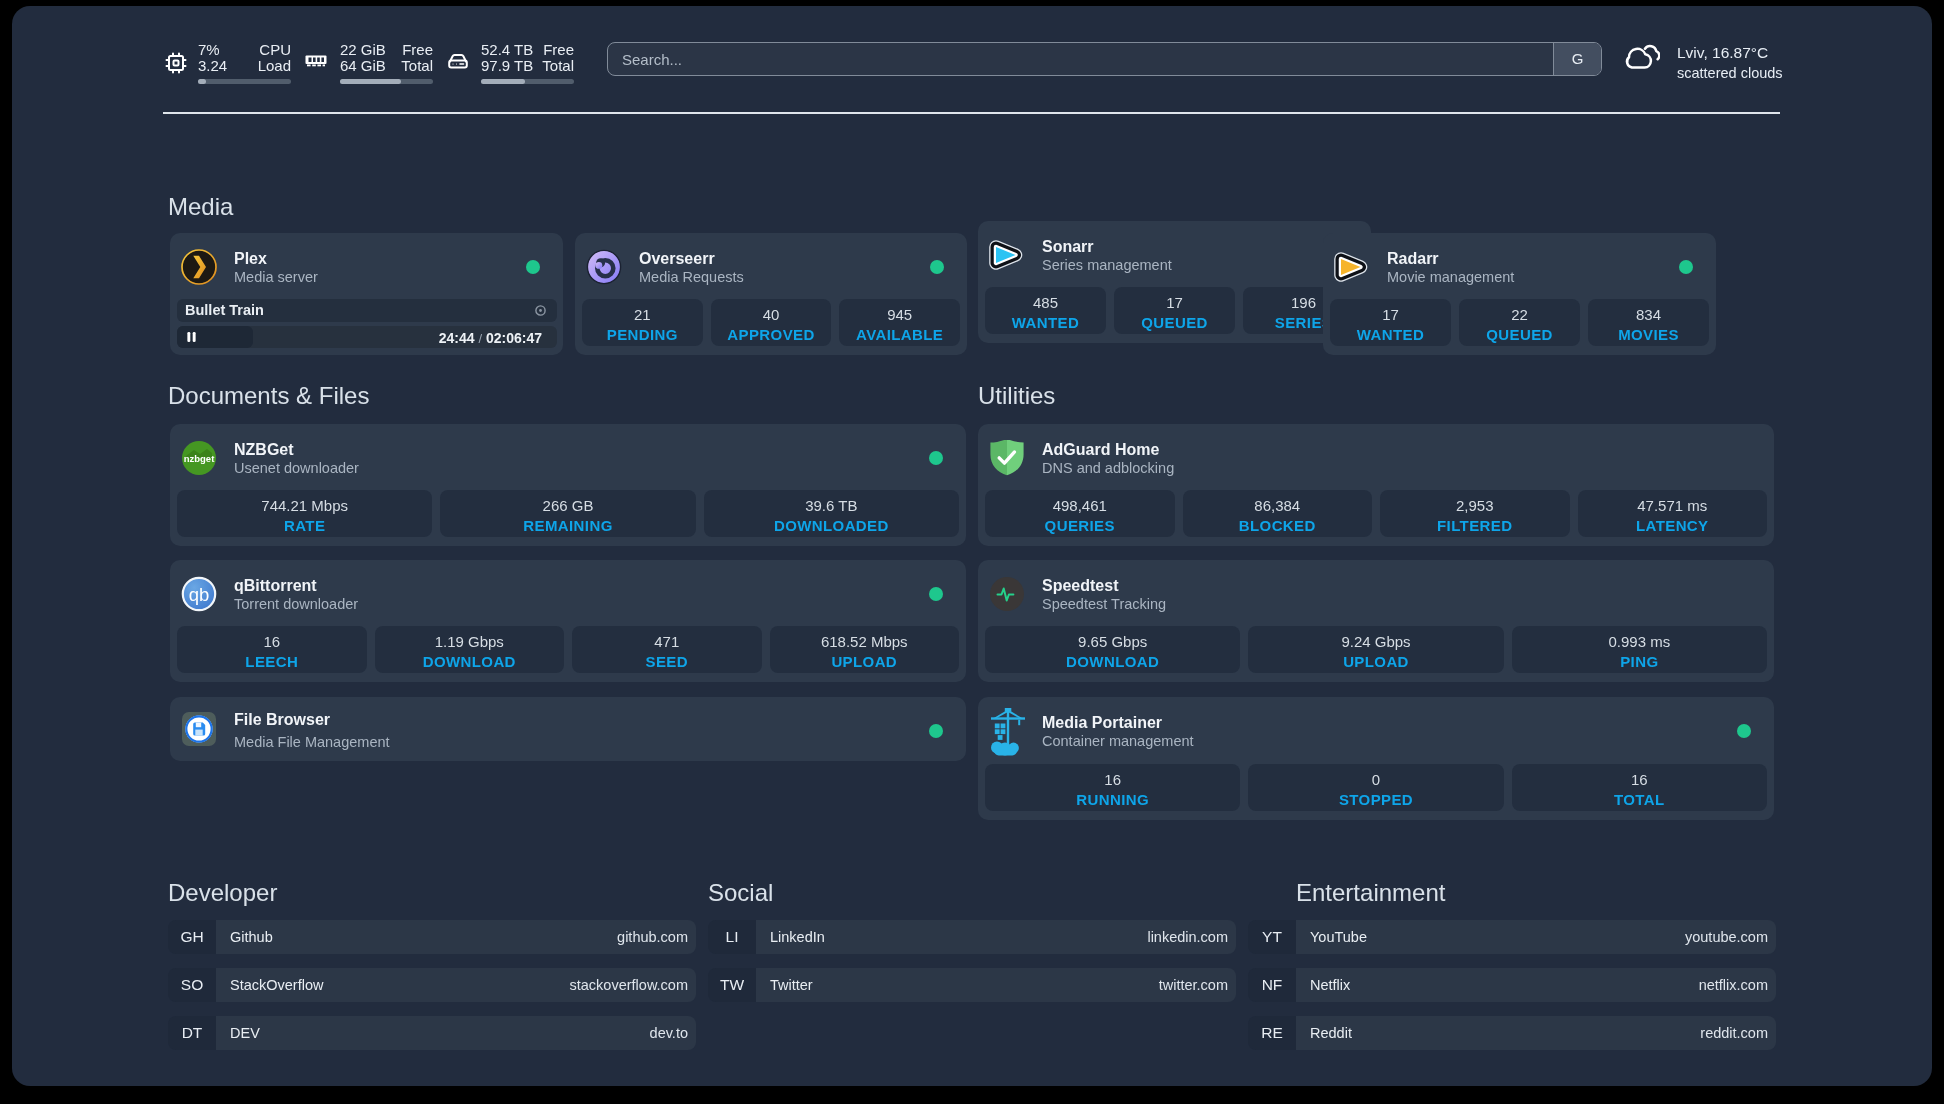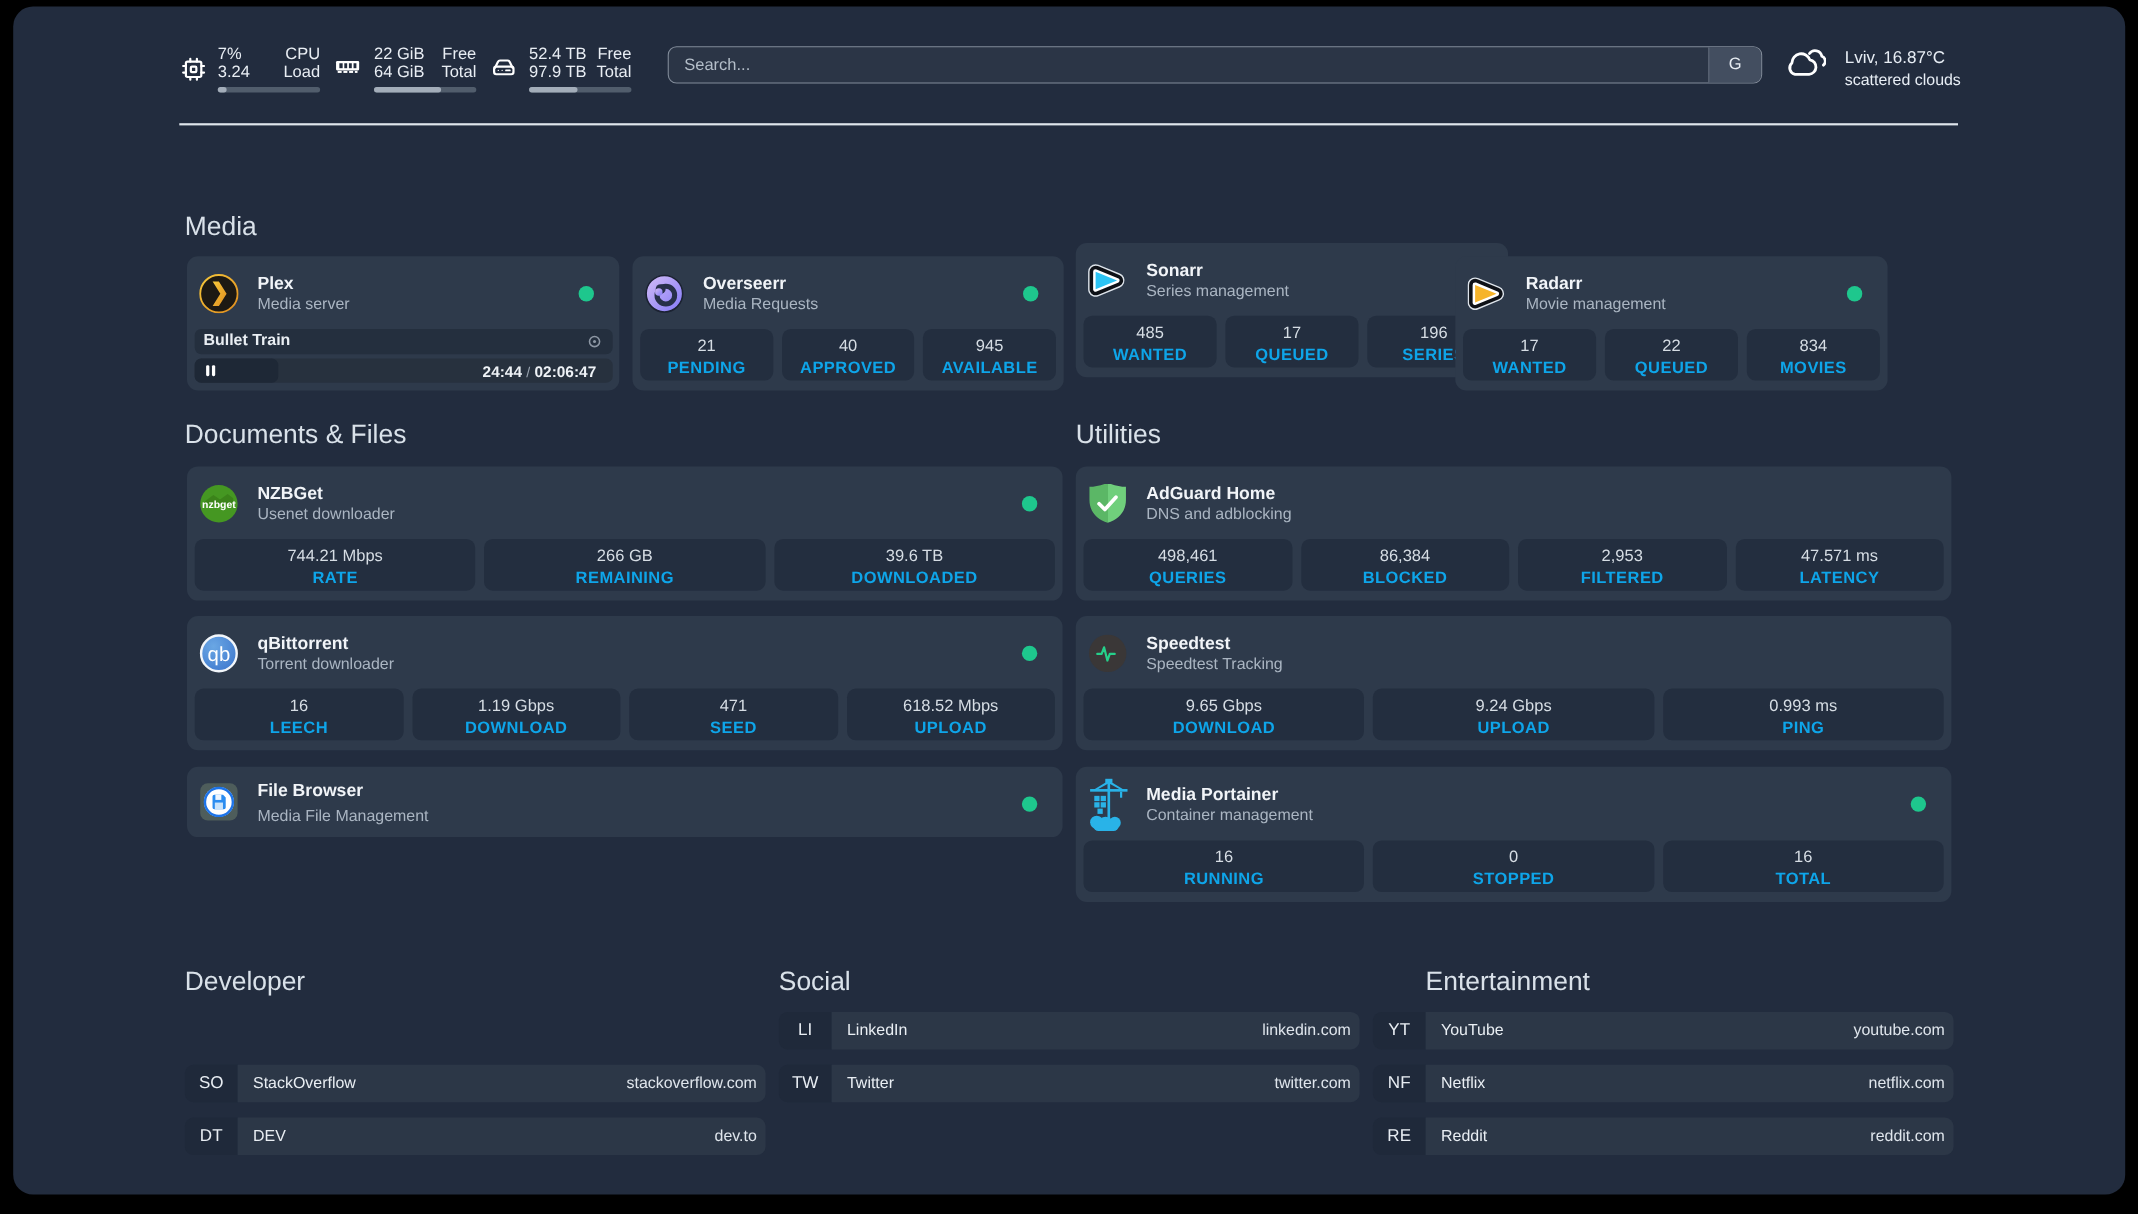--- a/index.html
+++ b/index.html
@@ -416,20 +416,27 @@
           <div class="v">16</div>
           <div class="l">TOTAL</div>
         </div>
   </div>
 </div>
 
 <div class="stitle" style="left:156px; top:873px;">Developer</div>
 <div class="stitle" style="left:696px; top:873px;">Social</div>
 <div class="stitle" style="left:1236px; top:873px;margin-left:48px;">Entertainment</div>
 
+<div class="bmrow" style="left:156px; top:914px; width:528px;">
+  <div class="ab">GH</div>
+      <div class="pill">
+        <span class="nm">Github</span>
+        <span class="dm">github.com</span>
+      </div>
+</div>
 <div class="bmrow" style="left:156px; top:962px; width:528px;">
   <div class="ab">SO</div>
       <div class="pill">
         <span class="nm">StackOverflow</span>
         <span class="dm">stackoverflow.com</span>
       </div>
 </div>
 <div class="bmrow" style="left:156px; top:1010px; width:528px;">
   <div class="ab">DT</div>
       <div class="pill">

